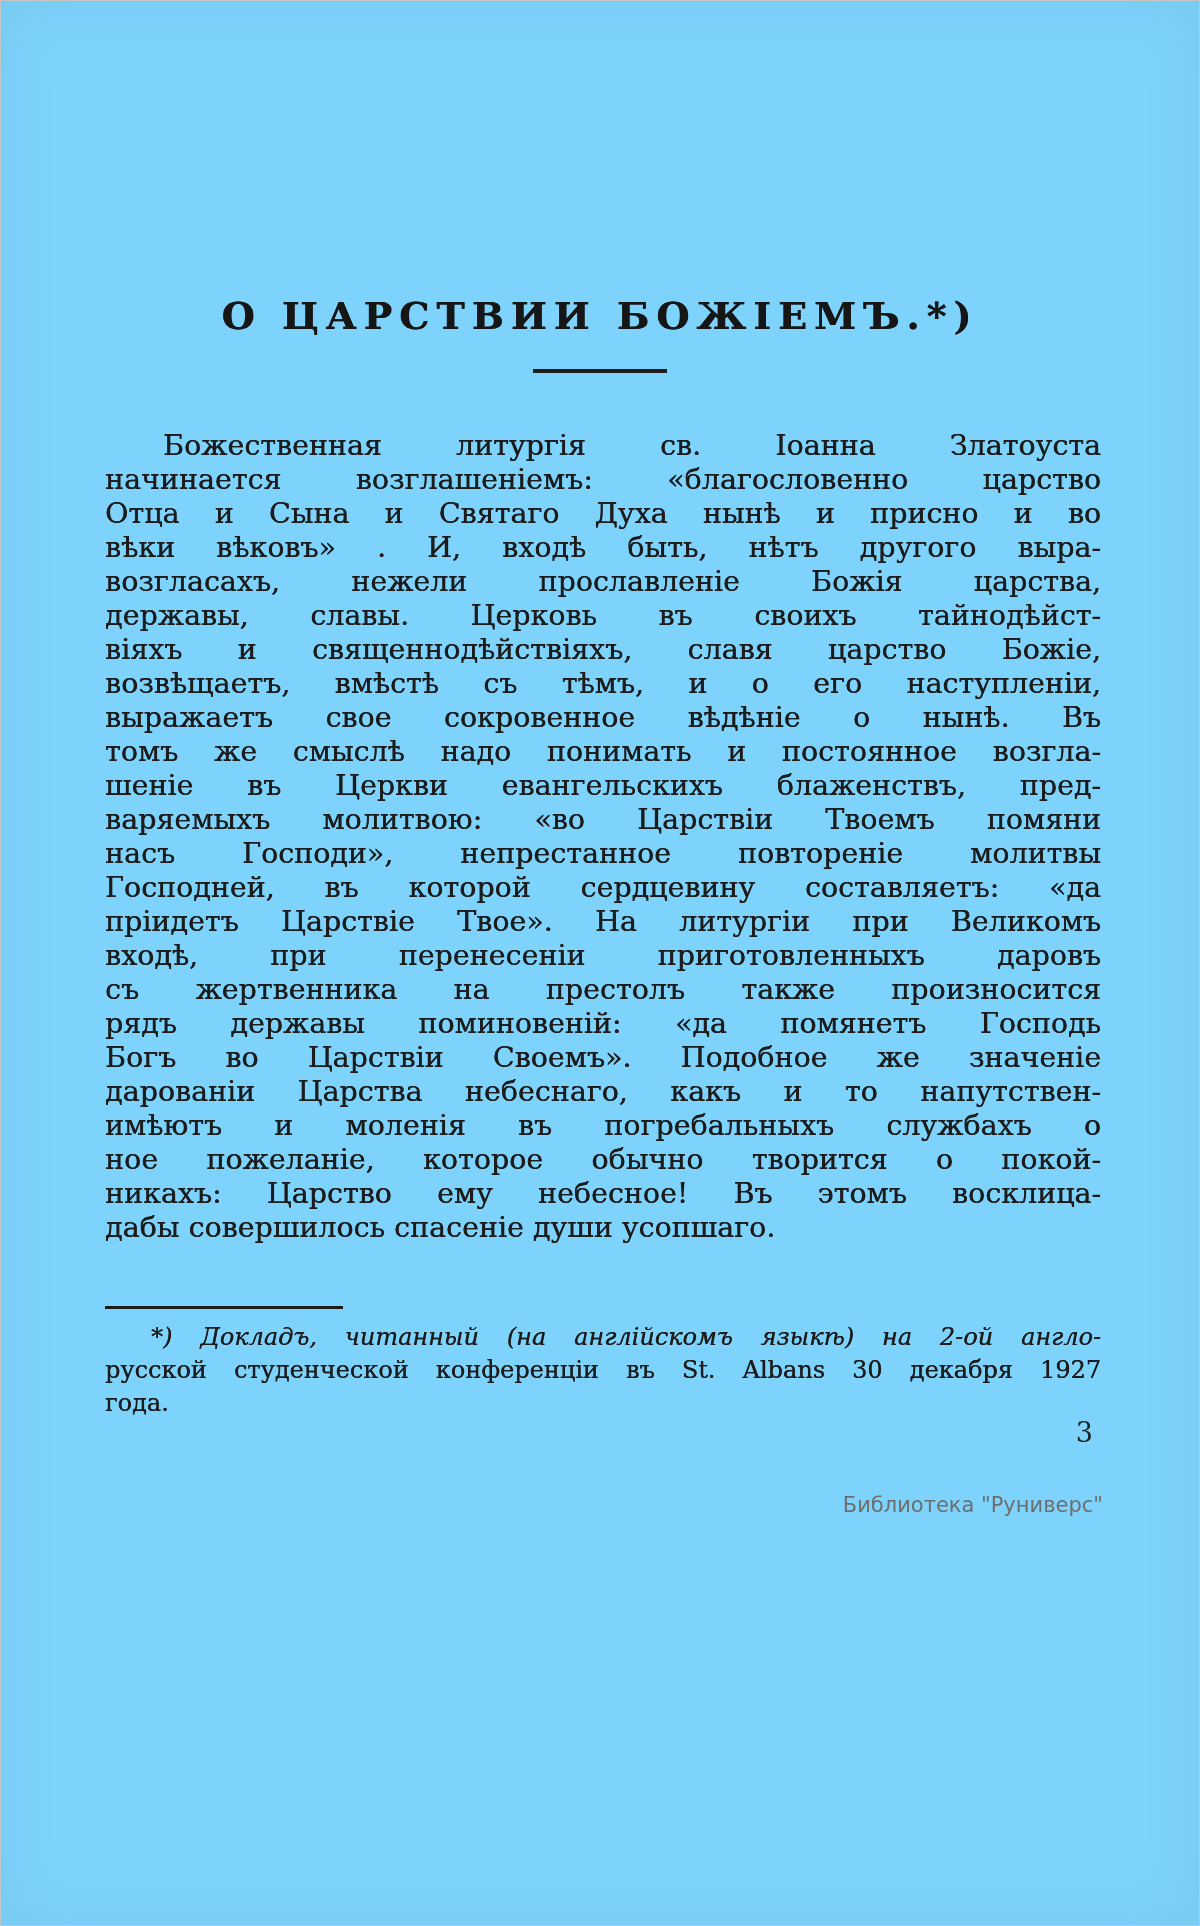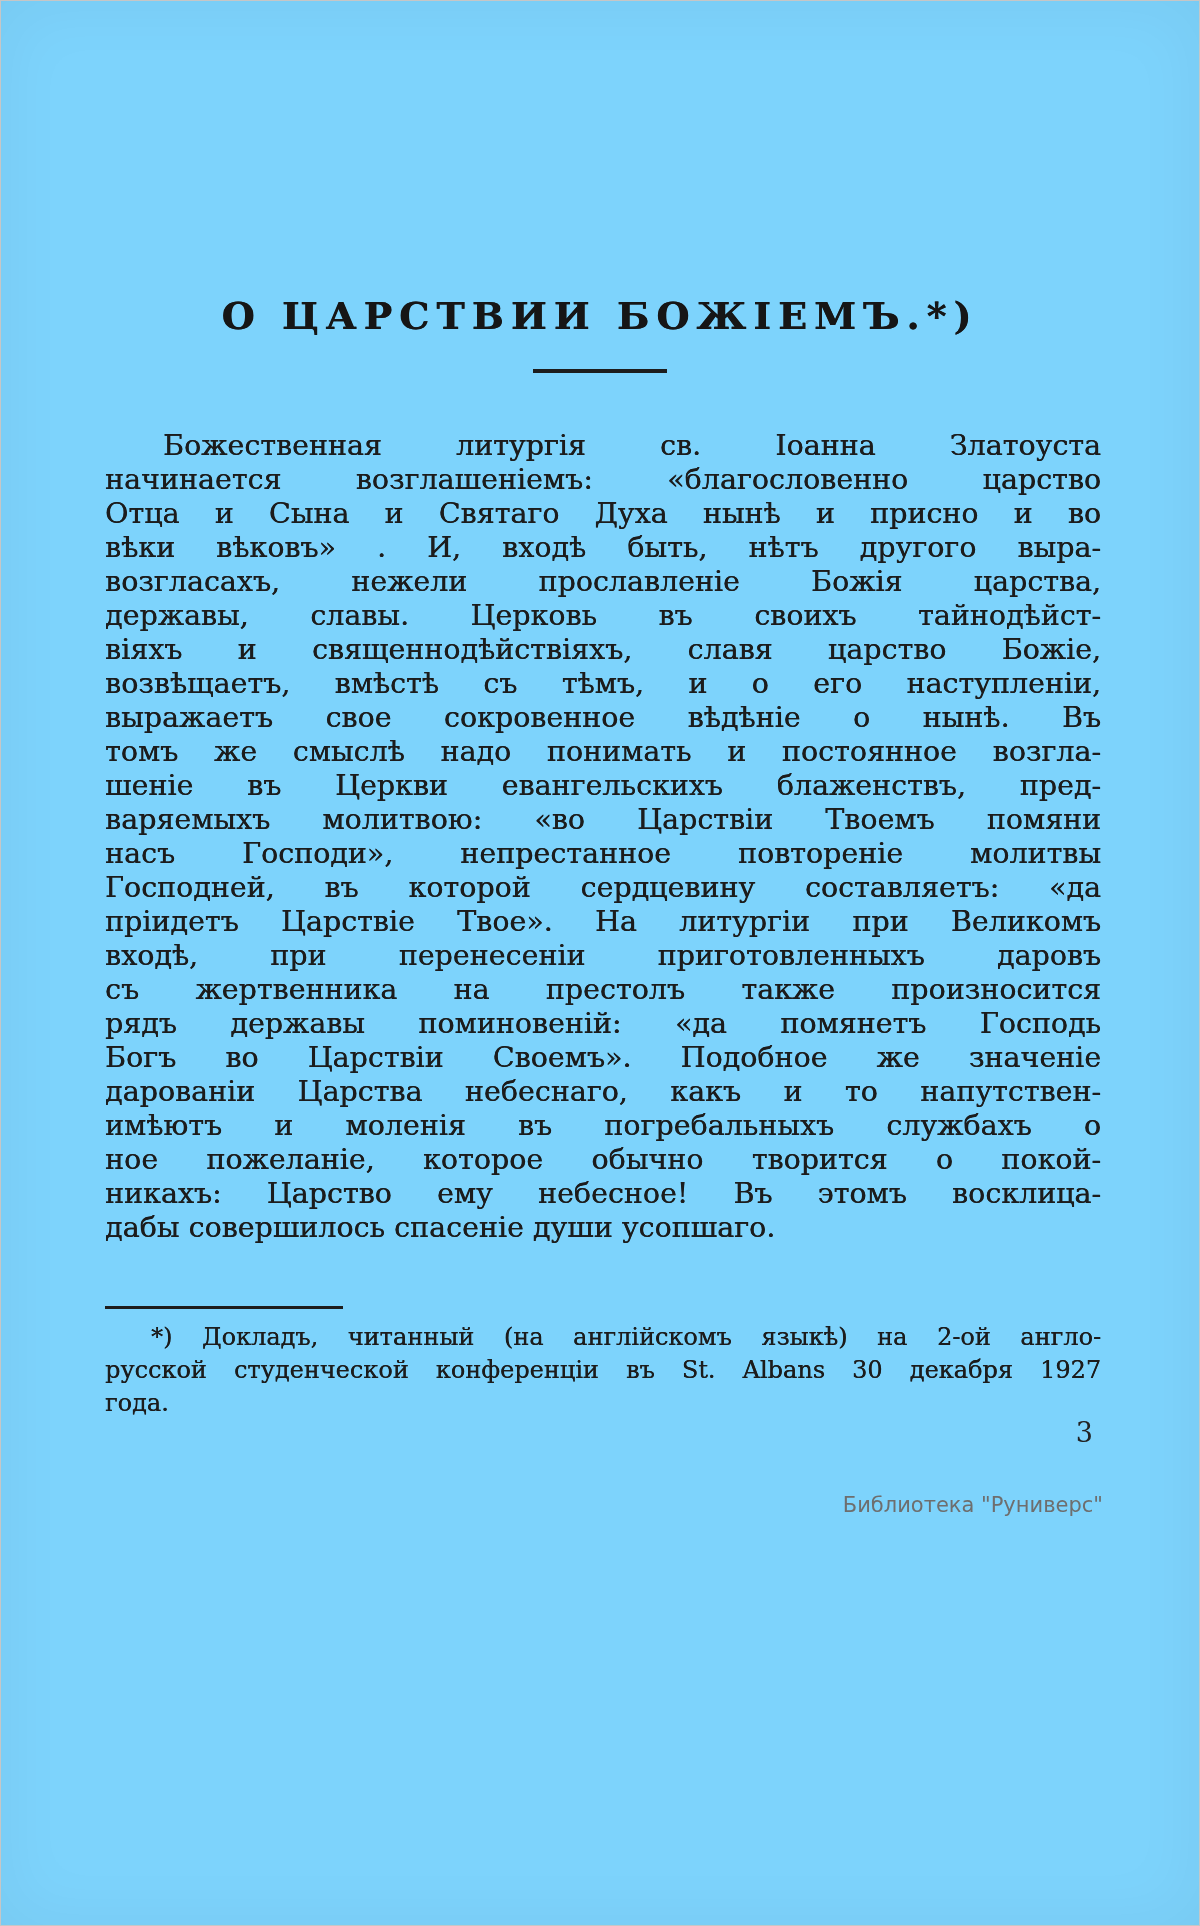--- a/index.html
+++ b/index.html
@@ -72,21 +72,21 @@
   }
   .footnote {
     position: absolute;
     top: 1320px;
     left: 104px;
     width: 996px;
     font-size: 24px;
     line-height: 33px;
     text-shadow: 0.3px 0 0 #1c1c1c;
   }
-  .findent { padding-left: 46px; }
+  .findent { padding-left: 46px; font-style: italic; }
   .page-number {
     position: absolute;
     top: 1416px;
     right: 106px;
     font-size: 27px;
     color: #222;
   }
   .watermark {
     position: absolute;
     top: 1492px;

